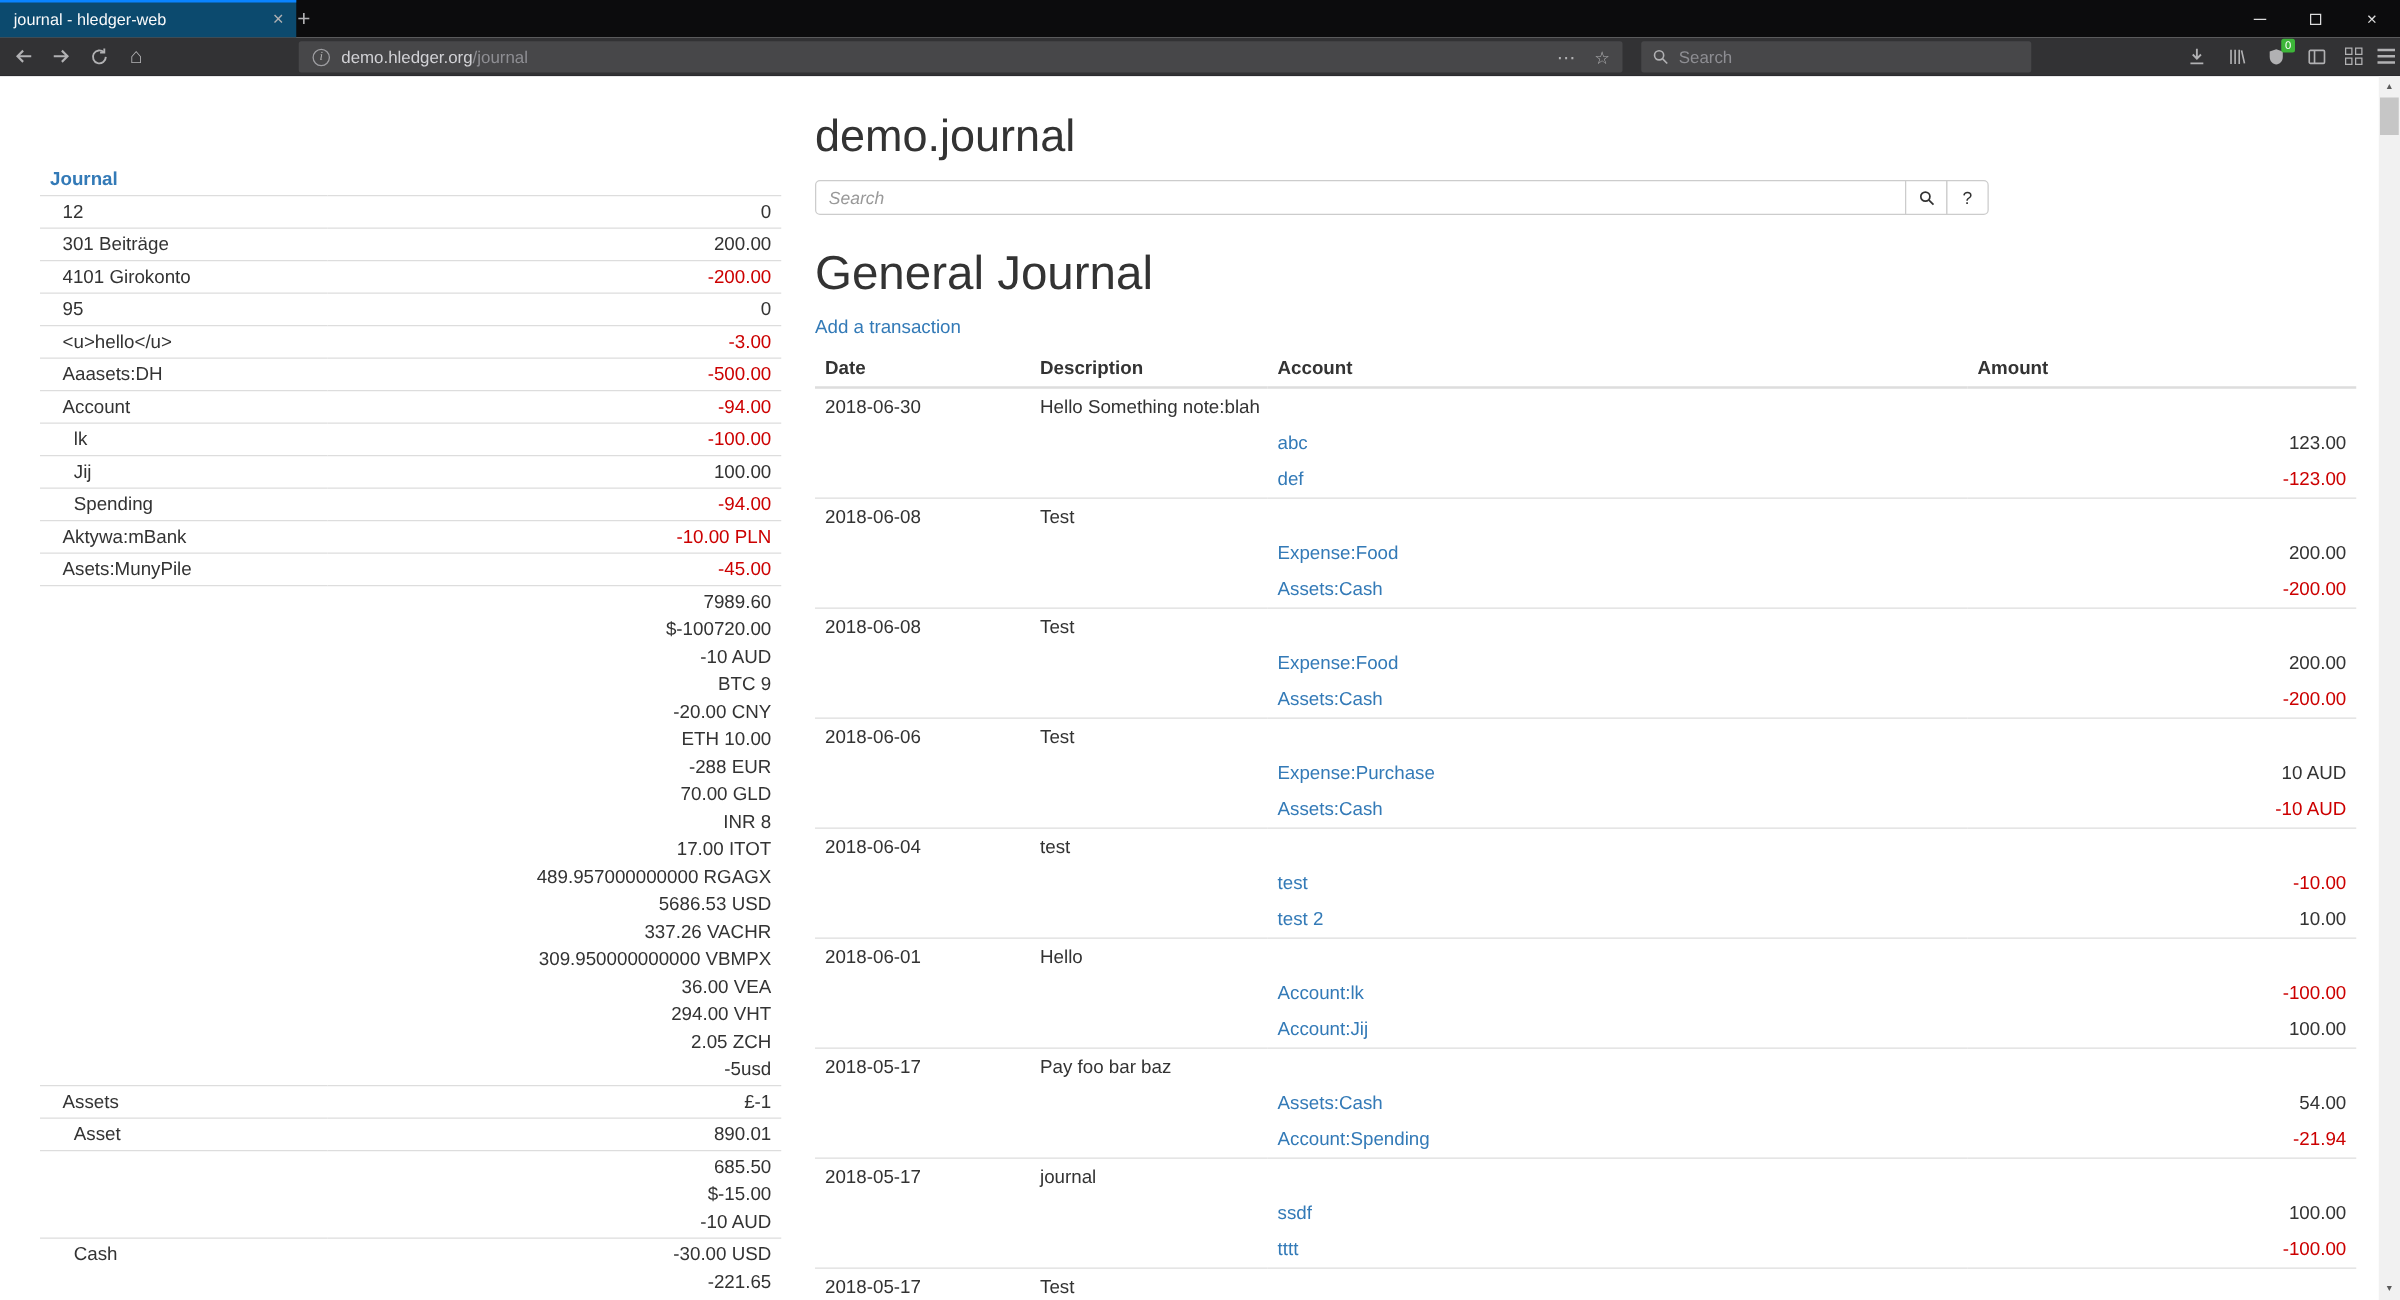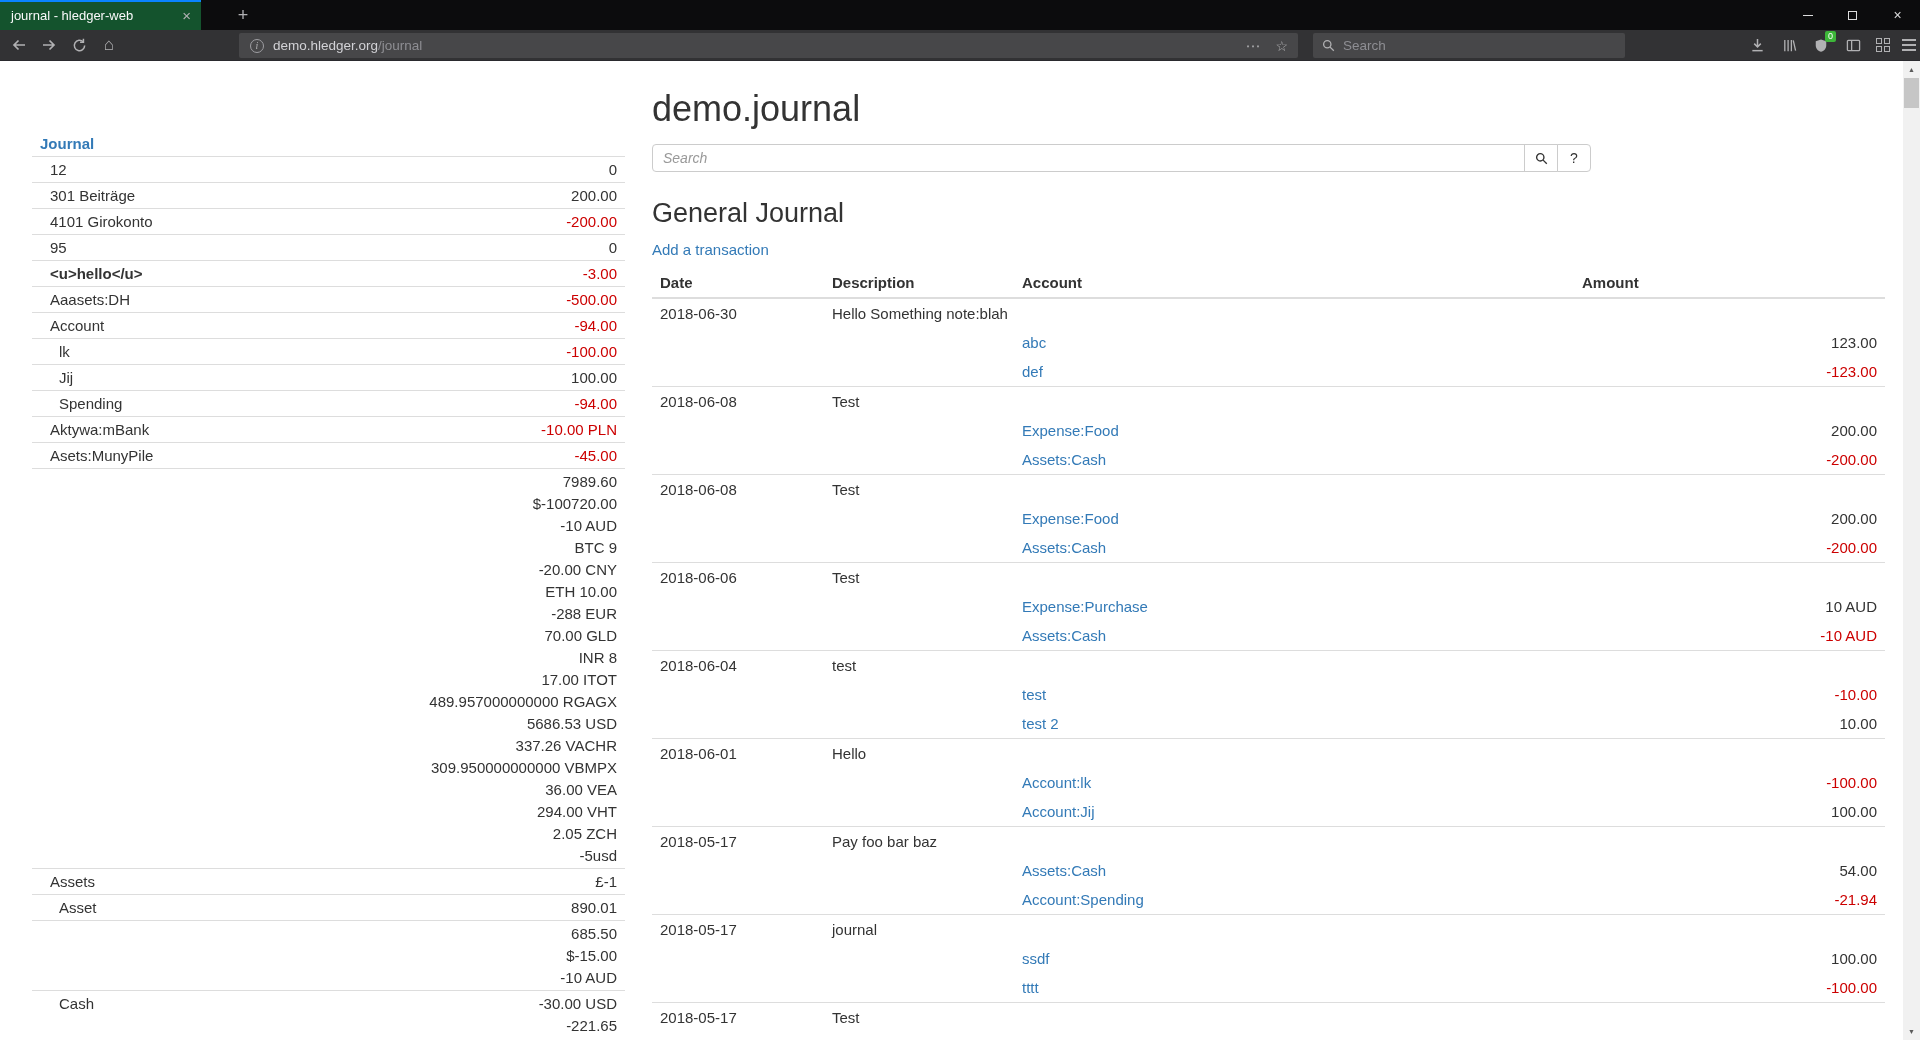--- a/index.html
+++ b/index.html
@@ -10,22 +10,22 @@
     --border: #dddddd;
   }
   body {
     width: 1920px; height: 1040px; overflow: hidden;
     font-family: "Liberation Sans", sans-serif;
     background: #ffffff; color: #333333;
   }
   
   .tabbar { height: 30px; background: #0c0c0d; position: relative; }
   .tab {
-    position: absolute; left: 0; top: 0; width: 201px; height: 30px;
-    background: #14532d; display: flex; align-items: center;
+    position: absolute; left: 0; top: 0; width: 237px; height: 30px;
+    background: #0c4a6e; display: flex; align-items: center;
   }
   .tab-accent { position: absolute; left: 0; top: 0; right: 0; height: 2px; background: #0a84ff; }
   .tab-title { color: #f9f9fa; font-size: 13px; padding-left: 11px; flex: 1; white-space: nowrap; overflow: hidden; }
   .tab-close { color: var(--chrome-icon); font-size: 15px; padding: 0 10px; cursor: default; }
   .newtab {
     position: absolute; left: 228px; top: 0; height: 30px; width: 30px;
     color: var(--chrome-icon); font-size: 18px; display: flex; align-items: center; justify-content: center;
   }
   .wincontrols { position: absolute; right: 0; top: 0; height: 30px; display: flex; }
   .winbtn { width: 45px; height: 30px; display: flex; align-items: center; justify-content: center; color: #dcdcdc; font-size: 14px; }
@@ -90,21 +90,21 @@
     width: 873px; height: 28px; border: 1px solid #ccc; border-radius: 4px 0 0 4px;
     padding: 0 10px; font-size: 14px; color: #555; outline: none;
     font-family: "Liberation Sans", sans-serif; font-style: italic;
   }
   .search-input::placeholder { color: #999; font-style: italic; }
   .btn {
     width: 34px; height: 28px; border: 1px solid #ccc; background: #fff; margin-left: -1px;
     display: flex; align-items: center; justify-content: center; font-size: 14px; color: #333;
   }
   .btn-last { border-radius: 0 4px 4px 0; }
-  .section-heading { font-size: 27px; font-weight: 500; margin: 26px 0 12px; color: #333; }
+  .section-heading { font-size: 38px; font-weight: 500; margin: 26px 0 12px; color: #333; }
   .addlink { display: inline-block; color: var(--link); font-size: 15px; text-decoration: none; margin-bottom: 10px; }
 
   .journal-table { width: 100%; border-collapse: collapse; font-size: 15px; }
   .journal-table th { text-align: left; font-weight: bold; padding: 6px 8px; border-bottom: 2px solid var(--border); color: #333; }
   .journal-table td { padding: 6px 8px; line-height: 17px; vertical-align: top; }
   .col-date { width: 172px; } .col-desc { width: 190px; } .col-acct { width: 560px; }
   .col-amt, .td-amt { text-align: right; white-space: nowrap; }
   .tx-row td { border-top: 1px solid var(--border); }
   .acct-link { color: var(--link); text-decoration: none; }
 
@@ -240,21 +240,21 @@
   </tr>
 
   <tr>
     <td class="side-name" style="padding-left: 18px;">95</td>
     <td class="side-amts">
               <div>0</div>
             </td>
   </tr>
 
   <tr>
-    <td class="side-name" style="padding-left: 18px; font-weight: bold;">&lt;u&gt;hello&lt;/u&gt;</td>
+    <td class="side-name" style="padding-left: 18px;">&lt;u&gt;hello&lt;/u&gt;</td>
     <td class="side-amts">
               <div class="neg">-3.00</div>
             </td>
   </tr>
 
   <tr>
     <td class="side-name" style="padding-left: 18px;">Aaasets:DH</td>
     <td class="side-amts">
               <div class="neg">-500.00</div>
             </td>

